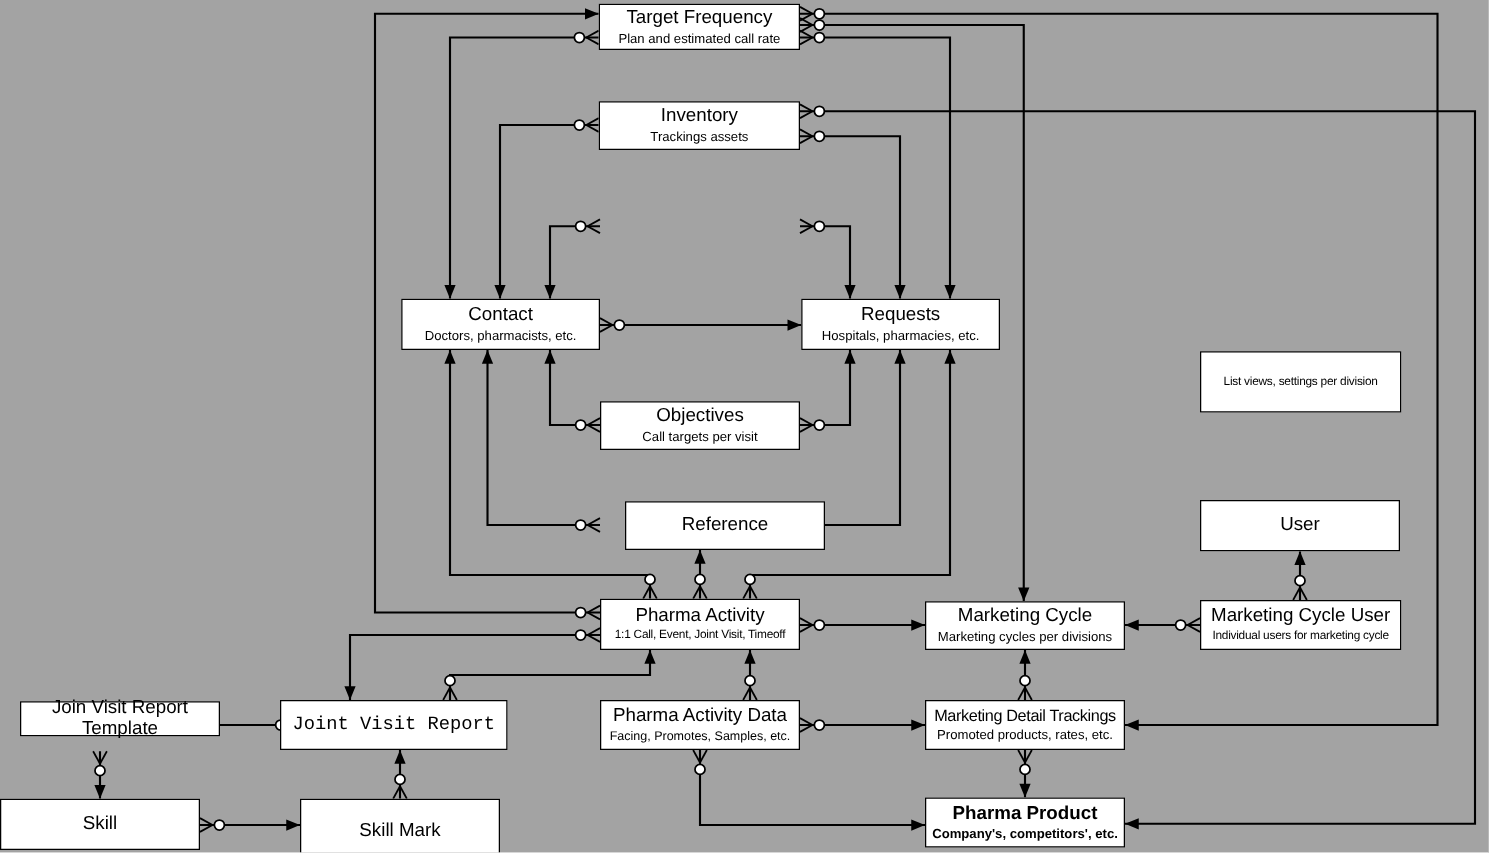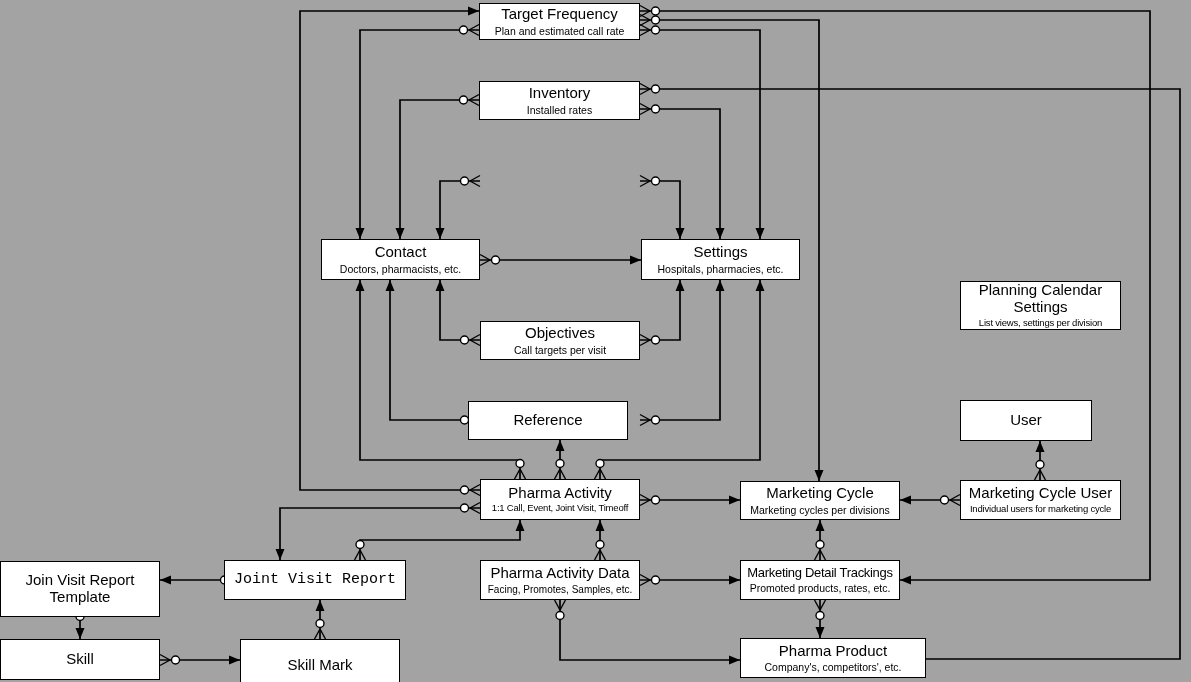--- a/index.html
+++ b/index.html
@@ -251,74 +251,73 @@
         <polygon points="240,660 229,664.5 229,655.5" fill="#000000" data-name="arrowhead-icon"></polygon>
       </g>
     </svg>
   <div id="node-layer" data-name="entity-node-layer">
       <div class="entity" data-name="entity-target-frequency" style="left: 479px; top: 3px; width: 161px; height: 37px;">
         <div class="entity-title" data-name="entity-title">Target Frequency</div>
         <div class="entity-subtitle" data-name="entity-subtitle">Plan and estimated call rate</div>
       </div>
       <div class="entity" data-name="entity-inventory" style="left: 479px; top: 81px; width: 161px; height: 39px;">
         <div class="entity-title" data-name="entity-title">Inventory</div>
-        <div class="entity-subtitle" data-name="entity-subtitle">Installed rates</div>
+        <div class="entity-subtitle" data-name="entity-subtitle">Trackings assets</div>
       </div>
       <div class="entity" data-name="entity-contact" style="left: 321px; top: 239px; width: 159px; height: 41px;">
         <div class="entity-title" data-name="entity-title">Contact</div>
         <div class="entity-subtitle" data-name="entity-subtitle">Doctors, pharmacists, etc.</div>
       </div>
       <div class="entity" data-name="entity-account" style="left: 641px; top: 239px; width: 159px; height: 41px;">
-        <div class="entity-title" data-name="entity-title">Settings</div>
+        <div class="entity-title" data-name="entity-title">Requests</div>
         <div class="entity-subtitle" data-name="entity-subtitle">Hospitals, pharmacies, etc.</div>
       </div>
       <div class="entity" data-name="entity-planning-calendar-settings" style="left: 960px; top: 281px; width: 161px; height: 49px;">
-        <div class="entity-title" data-name="entity-title">Planning Calendar Settings</div>
         <div class="entity-subtitle" data-name="entity-subtitle">List views, settings per division</div>
       </div>
       <div class="entity" data-name="entity-objectives" style="left: 480px; top: 321px; width: 160px; height: 39px;">
         <div class="entity-title" data-name="entity-title">Objectives</div>
         <div class="entity-subtitle" data-name="entity-subtitle">Call targets per visit</div>
       </div>
-      <div class="entity" data-name="entity-reference" style="left: 468px; top: 401px; width: 160px; height: 39px;">
+      <div class="entity" data-name="entity-reference" style="left: 500px; top: 401px; width: 160px; height: 39px;">
         <div class="entity-title" data-name="entity-title">Reference</div>
       </div>
-      <div class="entity" data-name="entity-user" style="left: 960px; top: 400px; width: 132px; height: 41px;">
+      <div class="entity" data-name="entity-user" style="left: 960px; top: 400px; width: 160px; height: 41px;">
         <div class="entity-title" data-name="entity-title">User</div>
       </div>
       <div class="entity" data-name="entity-pharma-activity" style="left: 480px; top: 479px; width: 160px; height: 41px;">
         <div class="entity-title" data-name="entity-title">Pharma Activity</div>
         <div class="entity-subtitle" data-name="entity-subtitle">1:1 Call, Event, Joint Visit, Timeoff</div>
       </div>
       <div class="entity" data-name="entity-marketing-cycle" style="left: 740px; top: 481px; width: 160px; height: 39px;">
         <div class="entity-title" data-name="entity-title">Marketing Cycle</div>
         <div class="entity-subtitle" data-name="entity-subtitle">Marketing cycles per divisions</div>
       </div>
       <div class="entity" data-name="entity-marketing-cycle-user" style="left: 960px; top: 480px; width: 161px; height: 40px;">
         <div class="entity-title" data-name="entity-title">Marketing Cycle User</div>
         <div class="entity-subtitle" data-name="entity-subtitle">Individual users for marketing cycle</div>
       </div>
-      <div class="entity" data-name="entity-join-visit-report-template" style="left: 0px; top: 561px; width: 160px; height: 56px;">
+      <div class="entity" data-name="entity-join-visit-report-template" style="left: 16px; top: 561px; width: 160px; height: 28px;">
         <div class="entity-title" data-name="entity-title">Join Visit Report Template</div>
       </div>
       <div class="entity" data-name="entity-joint-visit-report" style="left: 224px; top: 560px; width: 182px; height: 40px; font-family: Liberation Mono, monospace;">
         <div class="entity-title" data-name="entity-title">Joint Visit Report</div>
       </div>
       <div class="entity" data-name="entity-pharma-activity-data" style="left: 480px; top: 560px; width: 160px; height: 40px;">
         <div class="entity-title" data-name="entity-title">Pharma Activity Data</div>
         <div class="entity-subtitle" data-name="entity-subtitle">Facing, Promotes, Samples, etc.</div>
       </div>
       <div class="entity" data-name="entity-marketing-detail-trackings" style="left: 740px; top: 560px; width: 160px; height: 40px;">
         <div class="entity-title" data-name="entity-title">Marketing Detail Trackings</div>
         <div class="entity-subtitle" data-name="entity-subtitle">Promoted products, rates, etc.</div>
       </div>
       <div class="entity" data-name="entity-skill" style="left: 0px; top: 639px; width: 160px; height: 41px;">
         <div class="entity-title" data-name="entity-title">Skill</div>
       </div>
       <div class="entity" data-name="entity-skill-mark" style="left: 240px; top: 639px; width: 160px; height: 52px;">
         <div class="entity-title" data-name="entity-title">Skill Mark</div>
       </div>
-      <div class="entity" data-name="entity-pharma-product" style="left: 740px; top: 638px; width: 186px; height: 40px;">
+      <div class="entity" data-name="entity-pharma-product" style="left: 740px; top: 638px; width: 160px; height: 40px; font-weight: bold;">
         <div class="entity-title" data-name="entity-title">Pharma Product</div>
         <div class="entity-subtitle" data-name="entity-subtitle">Company's, competitors', etc.</div>
       </div>
     </div>
 </div>
 
 </body></html>

